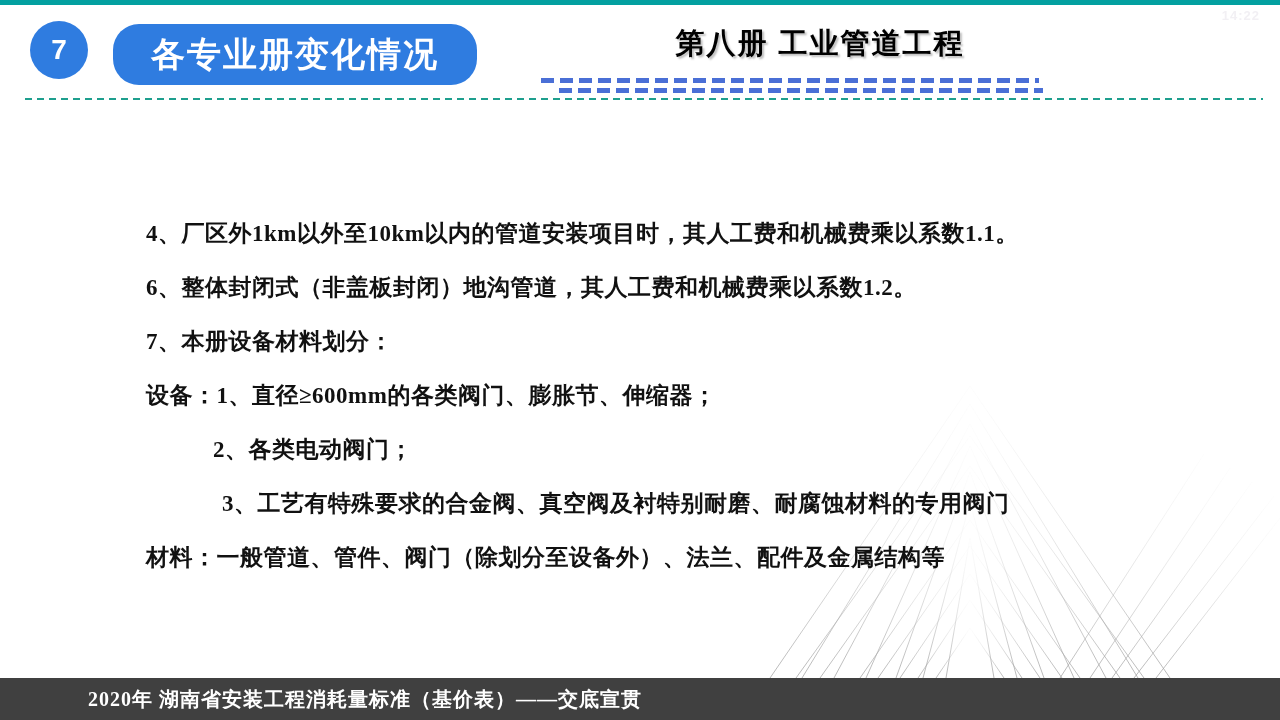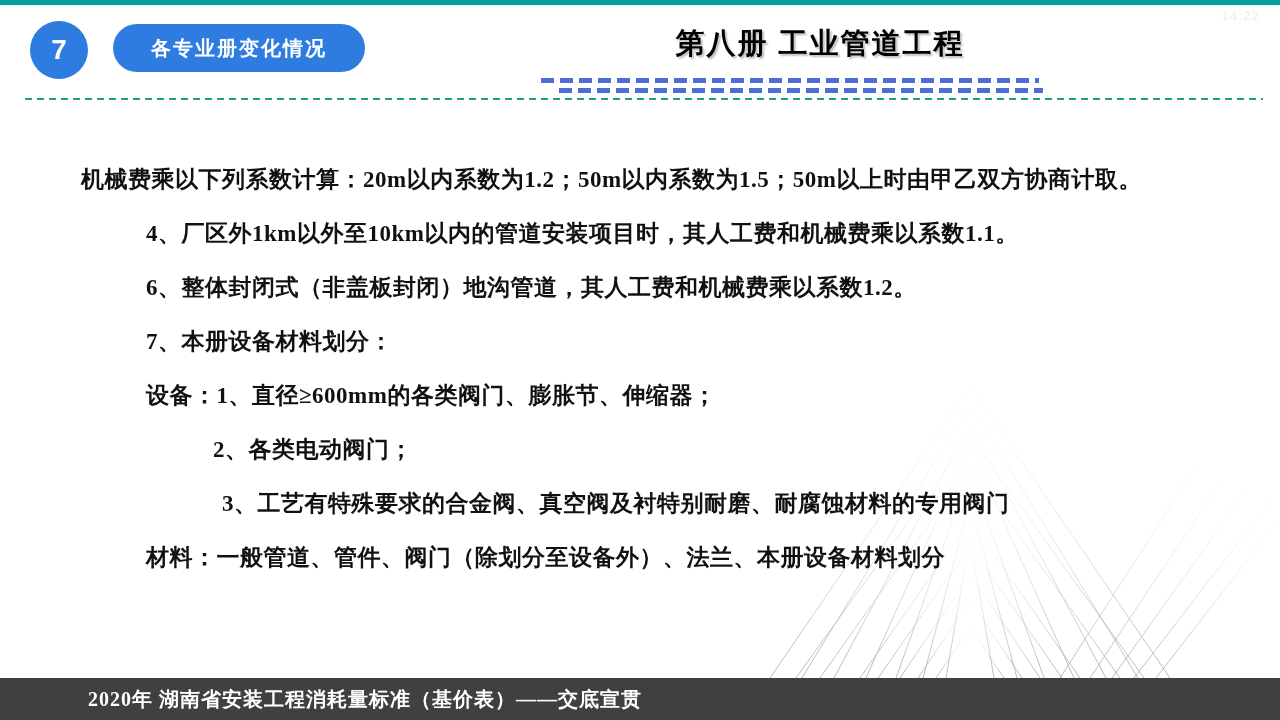--- a/index.html
+++ b/index.html
@@ -68,26 +68,26 @@
     display: flex;
     align-items: center;
     justify-content: center;
     letter-spacing: 0;
   }
 
   .section-pill {
     position: absolute;
     left: 113px;
     top: 24px;
-    height: 48px;
+    height: 61px;
     padding: 0 38px;
     border-radius: 26px;
     background: #2f7ce0;
     color: #ffffff;
-    font-size: 20px;
+    font-size: 34px;
     font-weight: bold;
     letter-spacing: 2px;
     display: flex;
     align-items: center;
     justify-content: center;
   }
 
   .slide-title {
     position: absolute;
     left: 560px;
@@ -248,27 +248,26 @@
 
     <div class="title-dash-1"></div>
     <div class="title-dash-2"></div>
 
     <div class="header-divider"></div>
 
     <div class="clock-stamp">14:22</div>
   </div>
 
   <div class="body-area" id="body-area">
-      <div class="para" style="left: 81px; top: 54px;">机械费乘以下列系数计算：20m以内系数为1.2；50m以内系数为1.5；50m以上时由甲乙双方协商计取。</div>
       <div class="para" style="left: 146px; top: 108px;">4、厂区外1km以外至10km以内的管道安装项目时，其人工费和机械费乘以系数1.1。</div>
       <div class="para" style="left: 146px; top: 162px;">6、整体封闭式（非盖板封闭）地沟管道，其人工费和机械费乘以系数1.2。</div>
       <div class="para" style="left: 146px; top: 216px;">7、本册设备材料划分：</div>
       <div class="para" style="left: 146px; top: 270px;">设备：1、直径≥600mm的各类阀门、膨胀节、伸缩器；</div>
       <div class="para" style="left: 213px; top: 324px;">2、各类电动阀门；</div>
       <div class="para" style="left: 222px; top: 378px;">3、工艺有特殊要求的合金阀、真空阀及衬特别耐磨、耐腐蚀材料的专用阀门</div>
-      <div class="para" style="left: 146px; top: 432px;">材料：一般管道、管件、阀门（除划分至设备外）、法兰、本册设备材料划分</div>
+      <div class="para" style="left: 146px; top: 432px;">材料：一般管道、管件、阀门（除划分至设备外）、法兰、配件及金属结构等</div>
     </div>
 
   <div class="footer-bar">
     <div class="footer-text">2020年  湖南省安装工程消耗量标准（基价表）——交底宣贯</div>
   </div>
 
 </div>
 
 </body></html>

